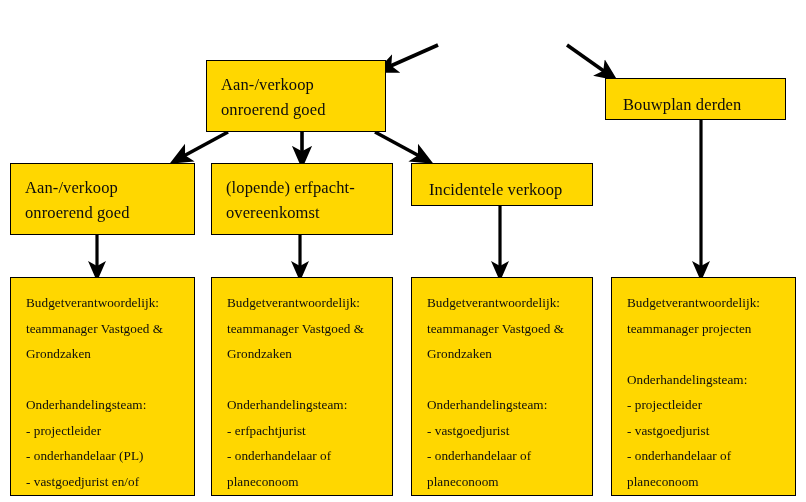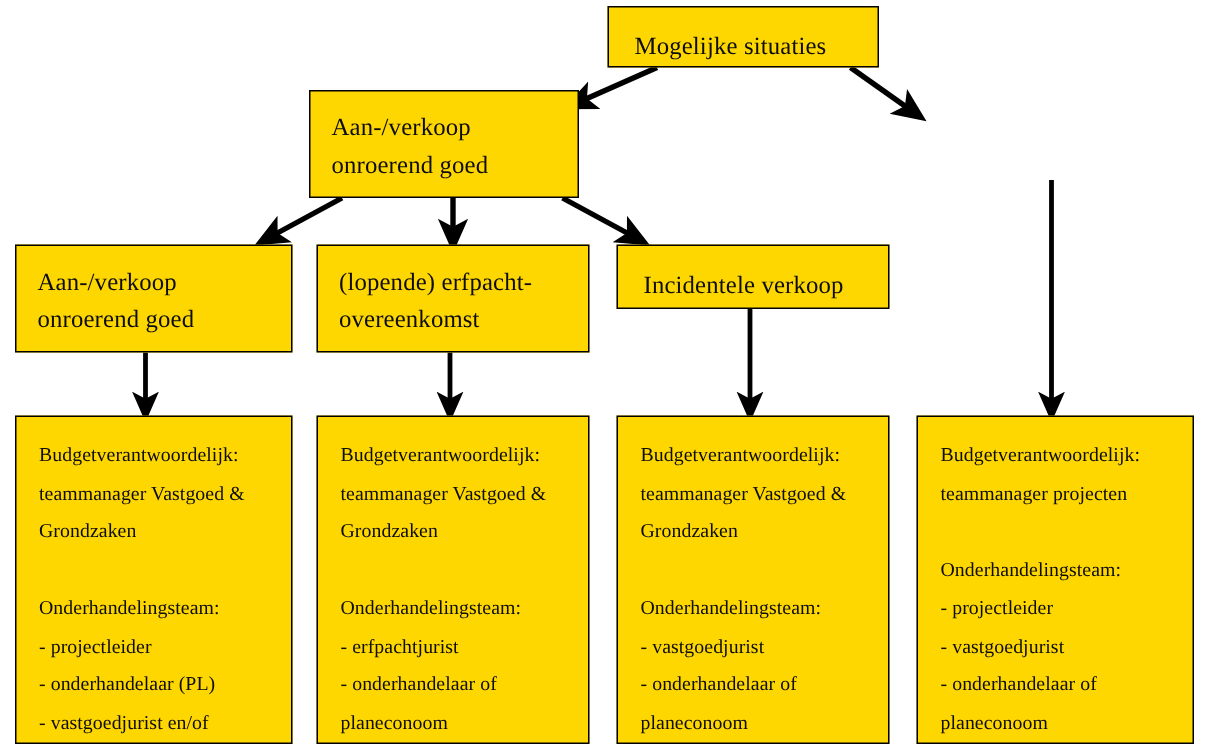--- a/index.html
+++ b/index.html
@@ -105,29 +105,29 @@
 
     <g>
       <line x1="500" y1="206" x2="500" y2="271" stroke="#000000" stroke-width="3.2" marker-end="url(#arrowhead)"></line>
     </g>
 
     <g>
       <line x1="701" y1="120" x2="701" y2="271" stroke="#000000" stroke-width="3.2" marker-end="url(#arrowhead)"></line>
     </g>
   </svg>
 
-  <div class="node lvl-a" id="n-root">
-    <span class="txt pad-center">Mogelijke situaties</span>
-  </div>
 
   <div class="node lvl-a" id="n-aanv">
     <span class="txt pad-16">Aan-/verkoop
 onroerend goed</span>
   </div>
 
+  <div class="node lvl-a" id="n-bouw">
+    <span class="txt pad-center">Bouwplan derden</span>
+  </div>
 
   <div class="node lvl-a" id="n-aanv2">
     <span class="txt pad-16">Aan-/verkoop
 onroerend goed</span>
   </div>
 
   <div class="node lvl-a" id="n-inci">
     <span class="txt pad-center">Incidentele verkoop</span>
   </div>
 

